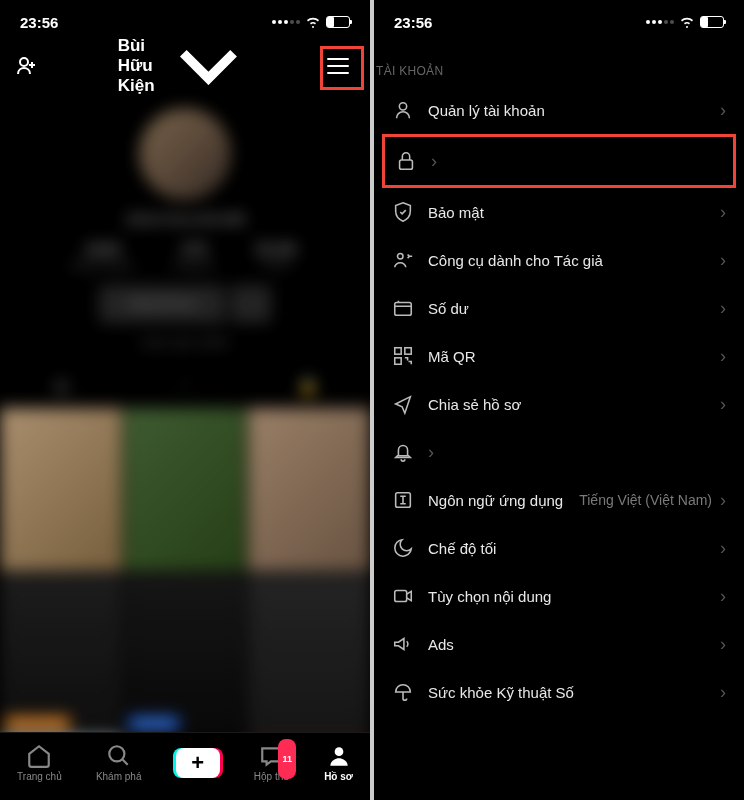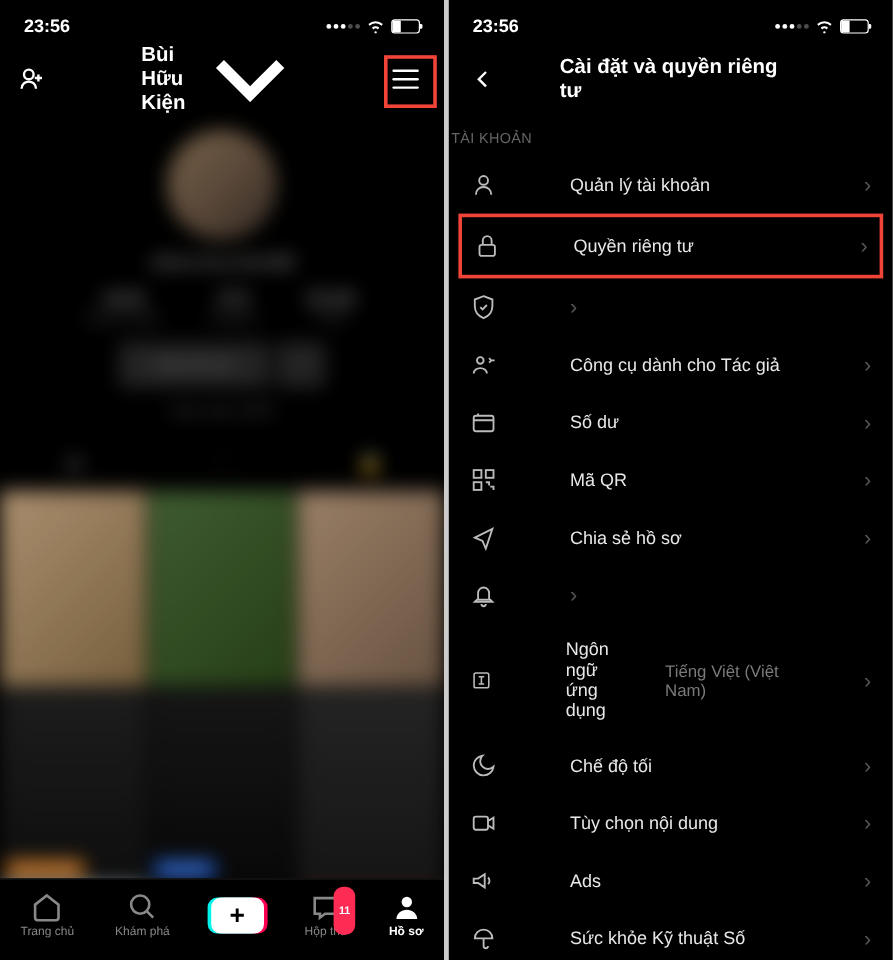--- a/index.html
+++ b/index.html
@@ -55,21 +55,21 @@
 .nav-icon { width: 26px; height: 26px; display: flex; align-items: center; justify-content: center; }
 .create-btn { width: 44px; height: 30px; background: #fff; border-radius: 8px; display: flex; align-items: center; justify-content: center; position: relative; box-shadow: -3px 0 0 #00f2ea, 3px 0 0 #ff0050; }
 .create-btn::before { content: '+'; color: #000; font-size: 22px; font-weight: 700; }
 .badge { position: absolute; top: -4px; right: -6px; background: #fe2c55; color: #fff; font-size: 9px; font-weight: 600; padding: 15px 4px; border-radius: 8px; min-width: 14px; text-align: center; }
 
 .settings-header { height: 44px; display: flex; align-items: center; padding: 0 16px; position: relative; }
 .back-icon { width: 24px; height: 24px; color: #fff; }
 .settings-title { position: absolute; left: 50%; transform: translateX(-50%); color: #fff; font-size: 17px; font-weight: 600; }
 
 .section-label { color: #666; font-size: 12px; font-weight: 400; padding: 20px 2px 8px; letter-spacing: 0.3px; }
-.setting-row { display: flex; align-items: center; padding: 13px 18px; color: #e8e8e8; font-size: 15px; position: relative; gap: 47px; }
+.setting-row { display: flex; align-items: center; padding: 13px 18px; color: #e8e8e8; font-size: 15px; position: relative; }
 .setting-icon { width: 22px; height: 22px; margin-right: 14px; display: flex; align-items: center; justify-content: center; color: #bbb; }
 .setting-label { flex: 1; }
 .setting-value { color: #7a7a7a; font-size: 14px; margin-right: 8px; }
 .chevron { color: #555; font-size: 18px; }
 .highlight-row { border: 3px solid #f04438; margin: 0 8px; }
 .highlight-row .setting-row { padding: 13px 10px; }
 
 svg { width: 100%; height: 100%; }
 </style>
 </head>
@@ -208,28 +208,20 @@
         </div>
       <svg class="wifi-icon" viewBox="0 0 16 12" fill="#fff">
           <path d="M8 10a1 1 0 100 2 1 1 0 000-2zm-3-3a5 5 0 016 0l-1 1.5a3 3 0 00-4 0zm-3-3a9 9 0 0112 0l-1 1.5a7 7 0 00-10 0z"></path>
         </svg>
       <div class="battery">
           <div class="battery-level"></div>
         </div>
     </div>
   </div>
 
-  <div class="settings-header">
-    <div class="back-icon">
-      <svg viewBox="0 0 24 24" fill="none" stroke="#fff" stroke-width="2">
-          <path d="M15 18l-6-6 6-6"></path>
-        </svg>
-    </div>
-    <div class="settings-title">Cài đặt và quyền riêng tư</div>
-  </div>
 
   <div class="section-label">TÀI KHOẢN</div>
 
   <div class="setting-row">
     <div class="setting-icon">
         <svg viewBox="0 0 24 24" fill="none" stroke="currentColor" stroke-width="1.7">
           <circle cx="12" cy="8" r="4"></circle>
           <path d="M5 21c0-4 3-7 7-7s7 3 7 7"></path>
         </svg>
       </div>
@@ -238,32 +230,32 @@
   </div>
 
   <div class="highlight-row">
     <div class="setting-row">
       <div class="setting-icon">
           <svg viewBox="0 0 24 24" fill="none" stroke="currentColor" stroke-width="1.7">
             <rect x="5" y="11" width="14" height="10" rx="2"></rect>
             <path d="M8 11V7a4 4 0 018 0v4"></path>
           </svg>
         </div>
-      <span class="setting-label">Quyền riêng tư</span>
       <span class="chevron">›</span>
     </div>
   </div>
 
   <div class="setting-row">
     <div class="setting-icon">
         <svg viewBox="0 0 24 24" fill="none" stroke="currentColor" stroke-width="1.7">
           <path d="M12 2l8 3v6c0 5-3 9-8 11-5-2-8-6-8-11V5z"></path>
           <path d="M9 12l2 2 4-4"></path>
         </svg>
       </div>
+    <span class="setting-label">Bảo mật</span>
     <span class="chevron">›</span>
   </div>
 
   <div class="setting-row">
     <div class="setting-icon">
         <svg viewBox="0 0 24 24" fill="none" stroke="currentColor" stroke-width="1.7">
           <circle cx="9" cy="8" r="3"></circle>
           <path d="M3 20c0-3 3-5 6-5s6 2 6 5M17 6l2 2-2 2M19 8h3"></path>
         </svg>
       </div>

